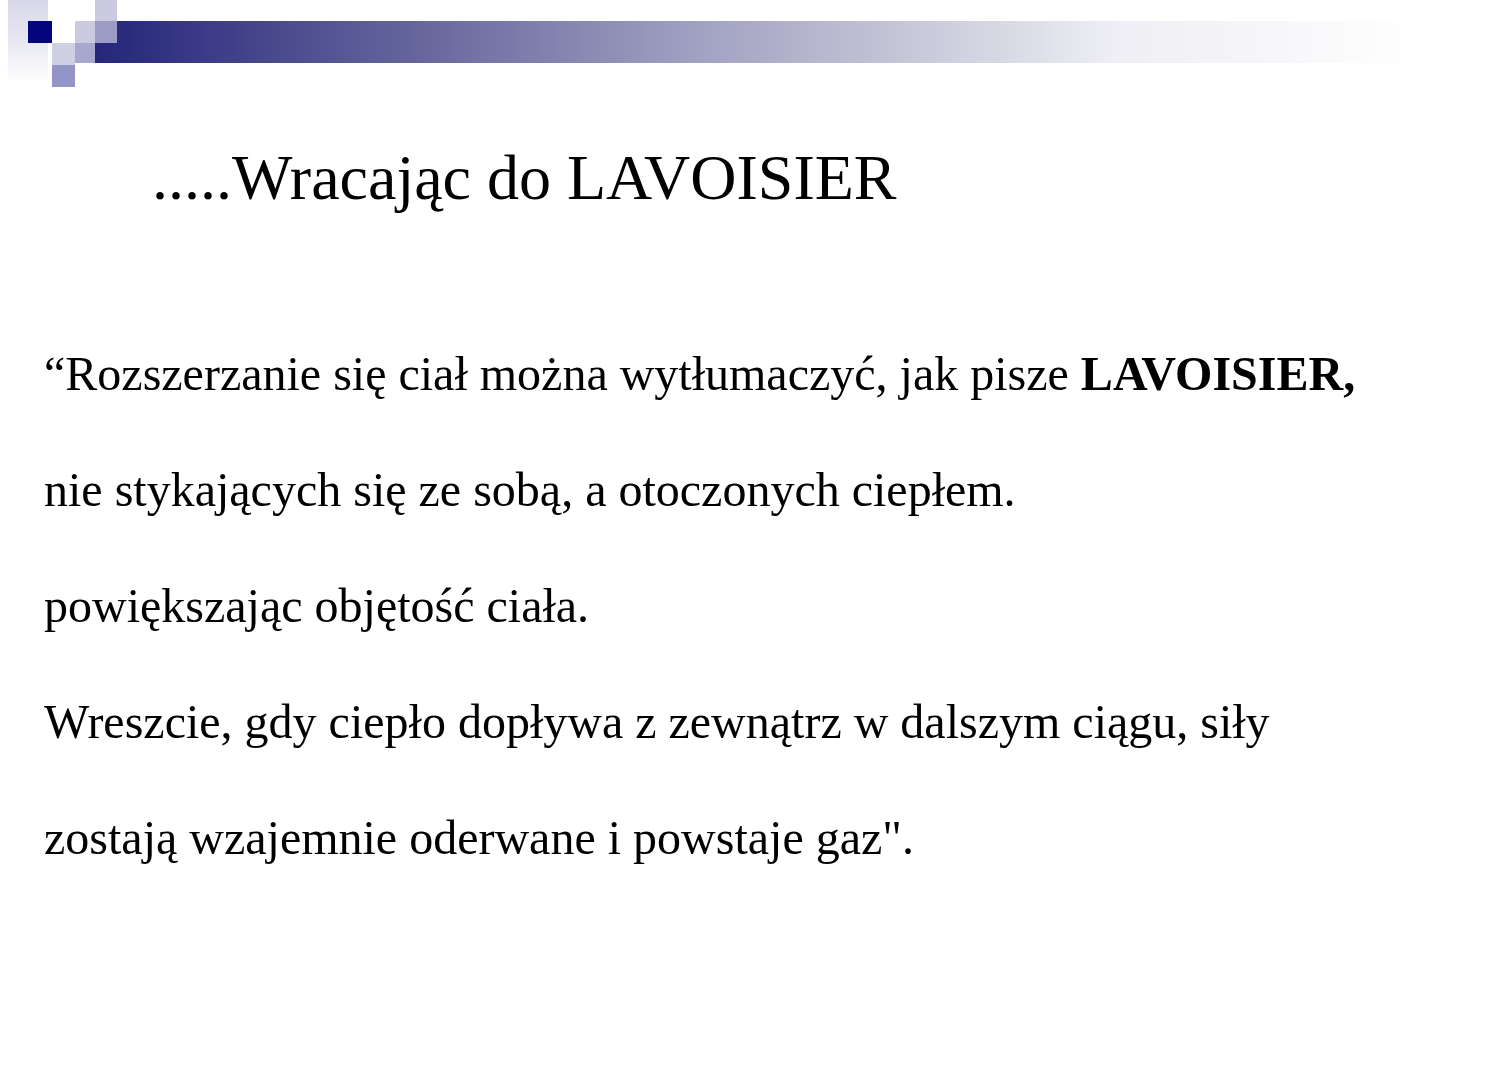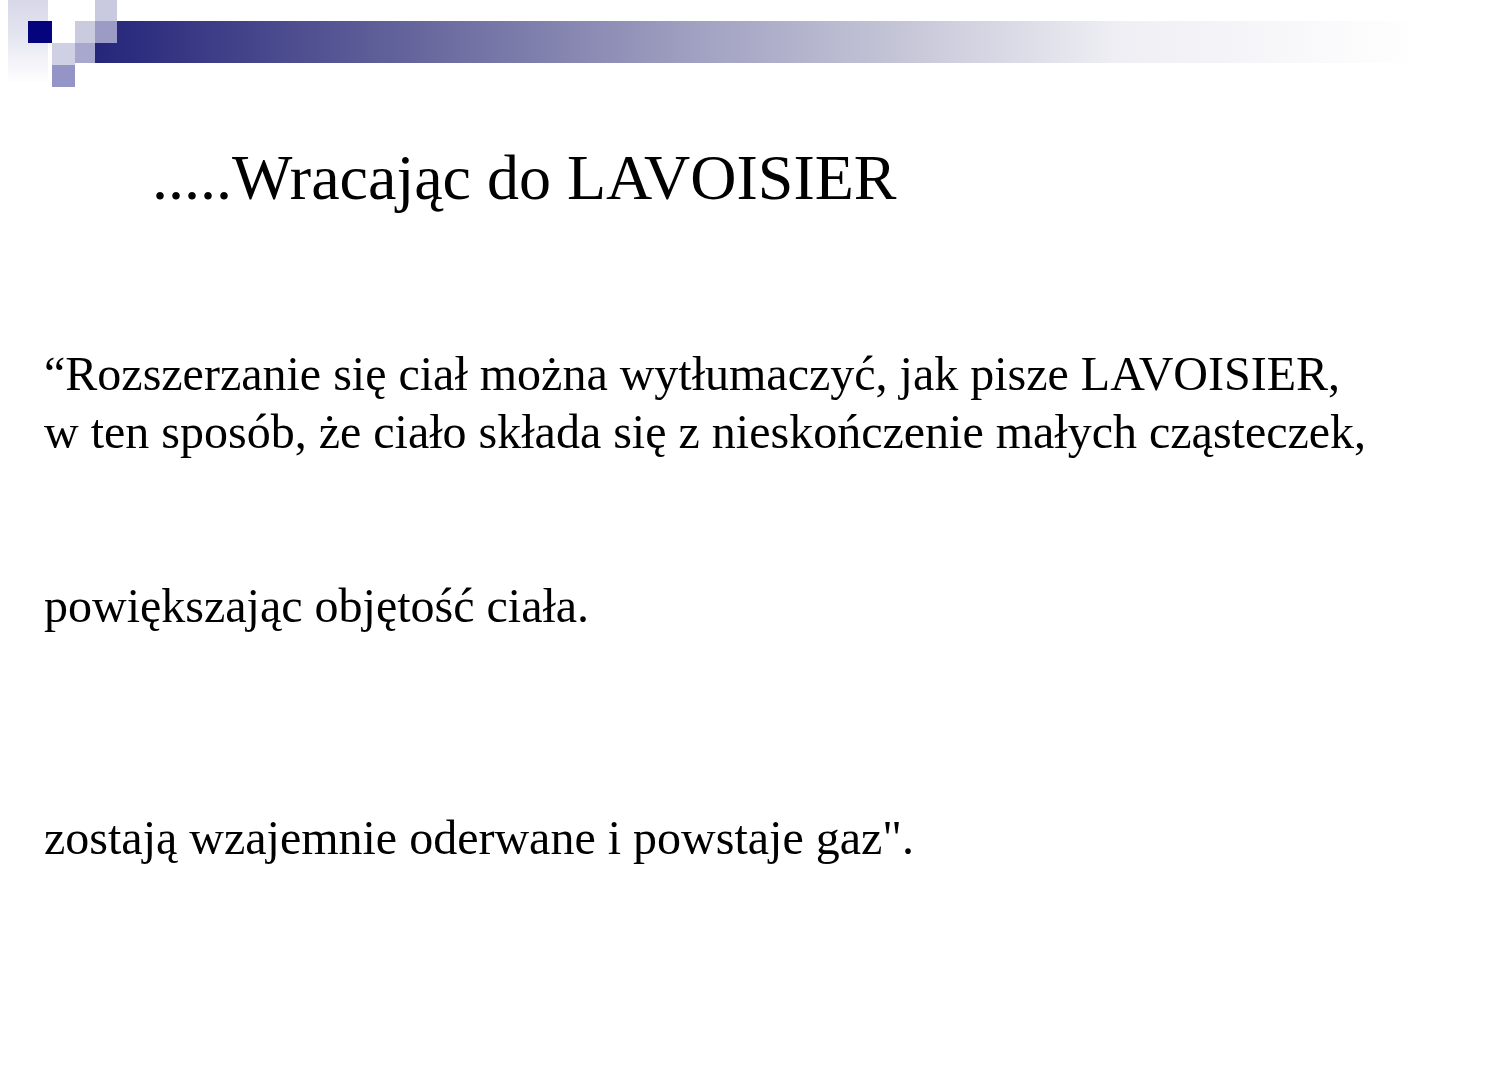--- a/index.html
+++ b/index.html
@@ -51,40 +51,40 @@
   }
   .slide-body {
     position: absolute;
     left: 44px;
     top: 345px;
     margin: 0;
     font-size: 48px;
     line-height: 58px;
     white-space: nowrap;
   }
-  .slide-body b { font-weight: normal; text-align: right; }
+  .slide-body b { font-weight: bold; text-align: right; }
 </style>
 </head>
 <body>
 
 <div class="decor strip"></div>
 <div class="decor bar"></div>
 <div class="decor sq-dark"></div>
 <div class="decor sq-a"></div>
 <div class="decor sq-b"></div>
 <div class="decor sq-c"></div>
 <div class="decor sq-d"></div>
 <div class="decor sq-e"></div>
 <div class="decor sq-f"></div>
 
 <h1 class="slide-title">.....Wracając do LAVOISIER</h1>
 
 <p class="slide-body">
   <span>“Rozszerzanie się ciał można wytłumaczyć, jak pisze </span><b>LAVOISIER,</b><br>
-  <span>w ten sposób, że ciało składa się z nieskończenie małych cząsteczek,</span><br>
   <br>
+  <span>nie stykających się ze sobą, a otoczonych ciepłem.</span><br>
   <br>
   <span>powiększając objętość ciała.</span><br>
   <br>
-  <br>
+  <span>Wreszcie, gdy ciepło dopływa z zewnątrz w dalszym ciągu, siły</span><br>
   <br>
   <span>zostają wzajemnie oderwane i powstaje gaz".</span>
 </p>
 
 </body></html>

